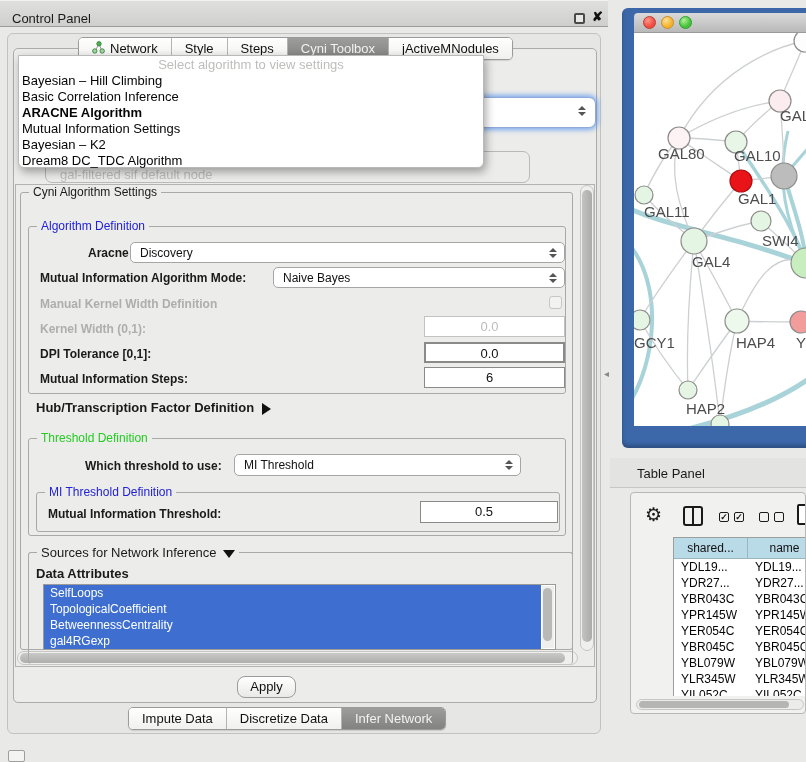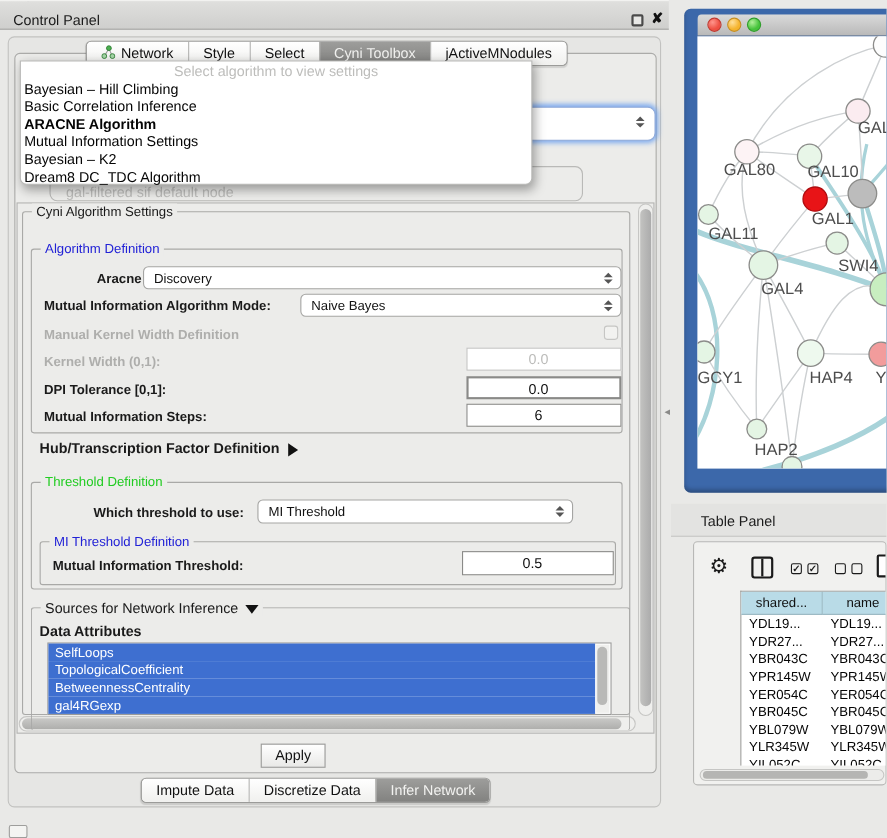--- a/index.html
+++ b/index.html
@@ -63,21 +63,21 @@
   .field { background:#fff; border:1px solid #8a8a88; font-size:13px; color:#111; text-align:center; padding:2px 10px 0 0; }
   .field.dis { border:1px solid #c2c2c0; color:#bcbcba; }
   .checkbox-dis { width:13px; height:13px; border:1px solid #c6c6c4; border-radius:3px; background:#f2f2f0; }
 
   .listbox { background:#fff; border:1px solid #9a9a98; }
   .listrow { height:16px; line-height:16px; font-size:12px; color:#fff; background:#3e6fd0; padding-left:6px; width:calc(100% - 14px); }
   .list-vscroll { position:absolute; right:1px; top:1px; width:12px; height:calc(100% - 2px); background:#efefed; }
   .list-vthumb { position:absolute; left:1px; top:2px; width:9px; height:85%; background:#b9b9b7; border-radius:5px; }
 
   .applybtn { left:237px; top:676px; width:59px; height:22px; background:linear-gradient(#ffffff,#e9e9e7);
-    border:1px solid #9b9b99; border-radius:0; font-size:13px; color:#111; text-align:center; line-height:20px; }
+    border:1px solid #9b9b99; border-radius:8px; font-size:13px; color:#111; text-align:center; line-height:20px; }
 
   
   .netframe { left:622px; top:8px; width:190px; height:440px; background:#3c68aa; border-radius:6px 0 0 6px;
     box-shadow:inset 0 -3px 4px rgba(0,0,0,.25); }
   .net-titlebar { left:634px; top:13px; width:172px; height:20px; background:linear-gradient(#dadada,#b9b9b9);
     border-bottom:1px solid #9a9a9a; border-radius:4px 0 0 0; }
   .tl { width:13px; height:13px; border-radius:50%; position:absolute; top:3px; }
   .tl-red { left:9px; background:radial-gradient(circle at 35% 30%, #ff958c, #ee4f42 60%); border:1px solid #c03930; }
   .tl-yellow { left:27px; background:radial-gradient(circle at 35% 30%, #ffe09a, #f5b32c 60%); border:1px solid #c88f1f; }
   .tl-green { left:45px; background:radial-gradient(circle at 35% 30%, #b2f09a, #46c33b 60%); border:1px solid #2f9e2a; }
@@ -136,21 +136,21 @@
           <circle cx="2.8" cy="10" r="2.2" fill="#a5d6a7" stroke="#2e7d32" stroke-width=".8"></circle>
           <circle cx="10.2" cy="10" r="2.2" fill="#a5d6a7" stroke="#2e7d32" stroke-width=".8"></circle>
         </svg>
     </span>
     <span>Network</span>
   </div>
   <div class="seg">
       <span>Style</span>
     </div>
   <div class="seg">
-      <span>Select</span>
+      <span>Steps</span>
     </div>
   <div class="seg sel">
       <span>Cyni Toolbox</span>
     </div>
   <div class="seg">
       <span>jActiveMNodules</span>
     </div>
 </div>
 
 <div class="abs combo-ring">

